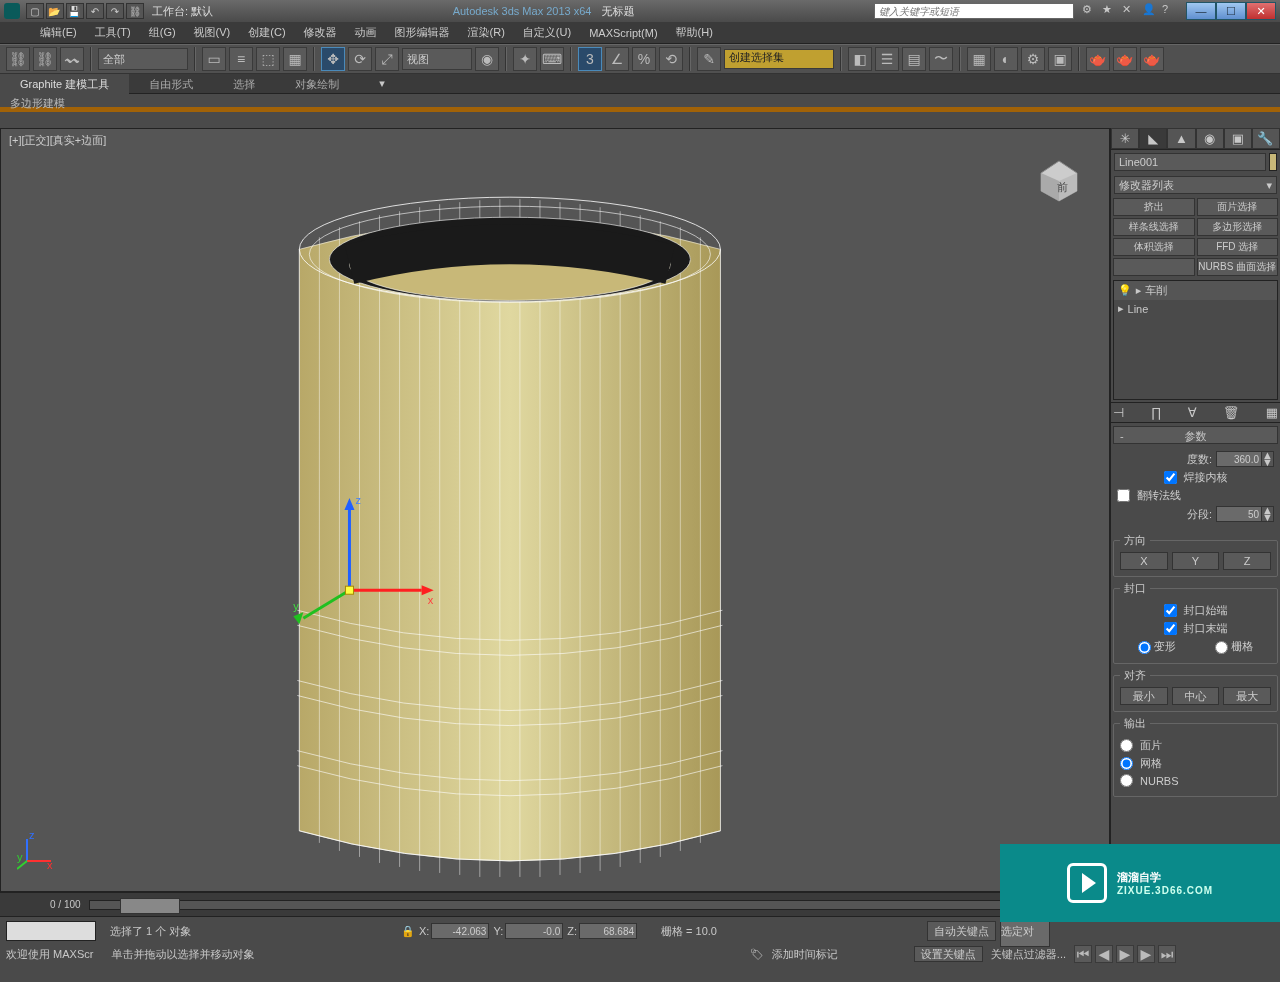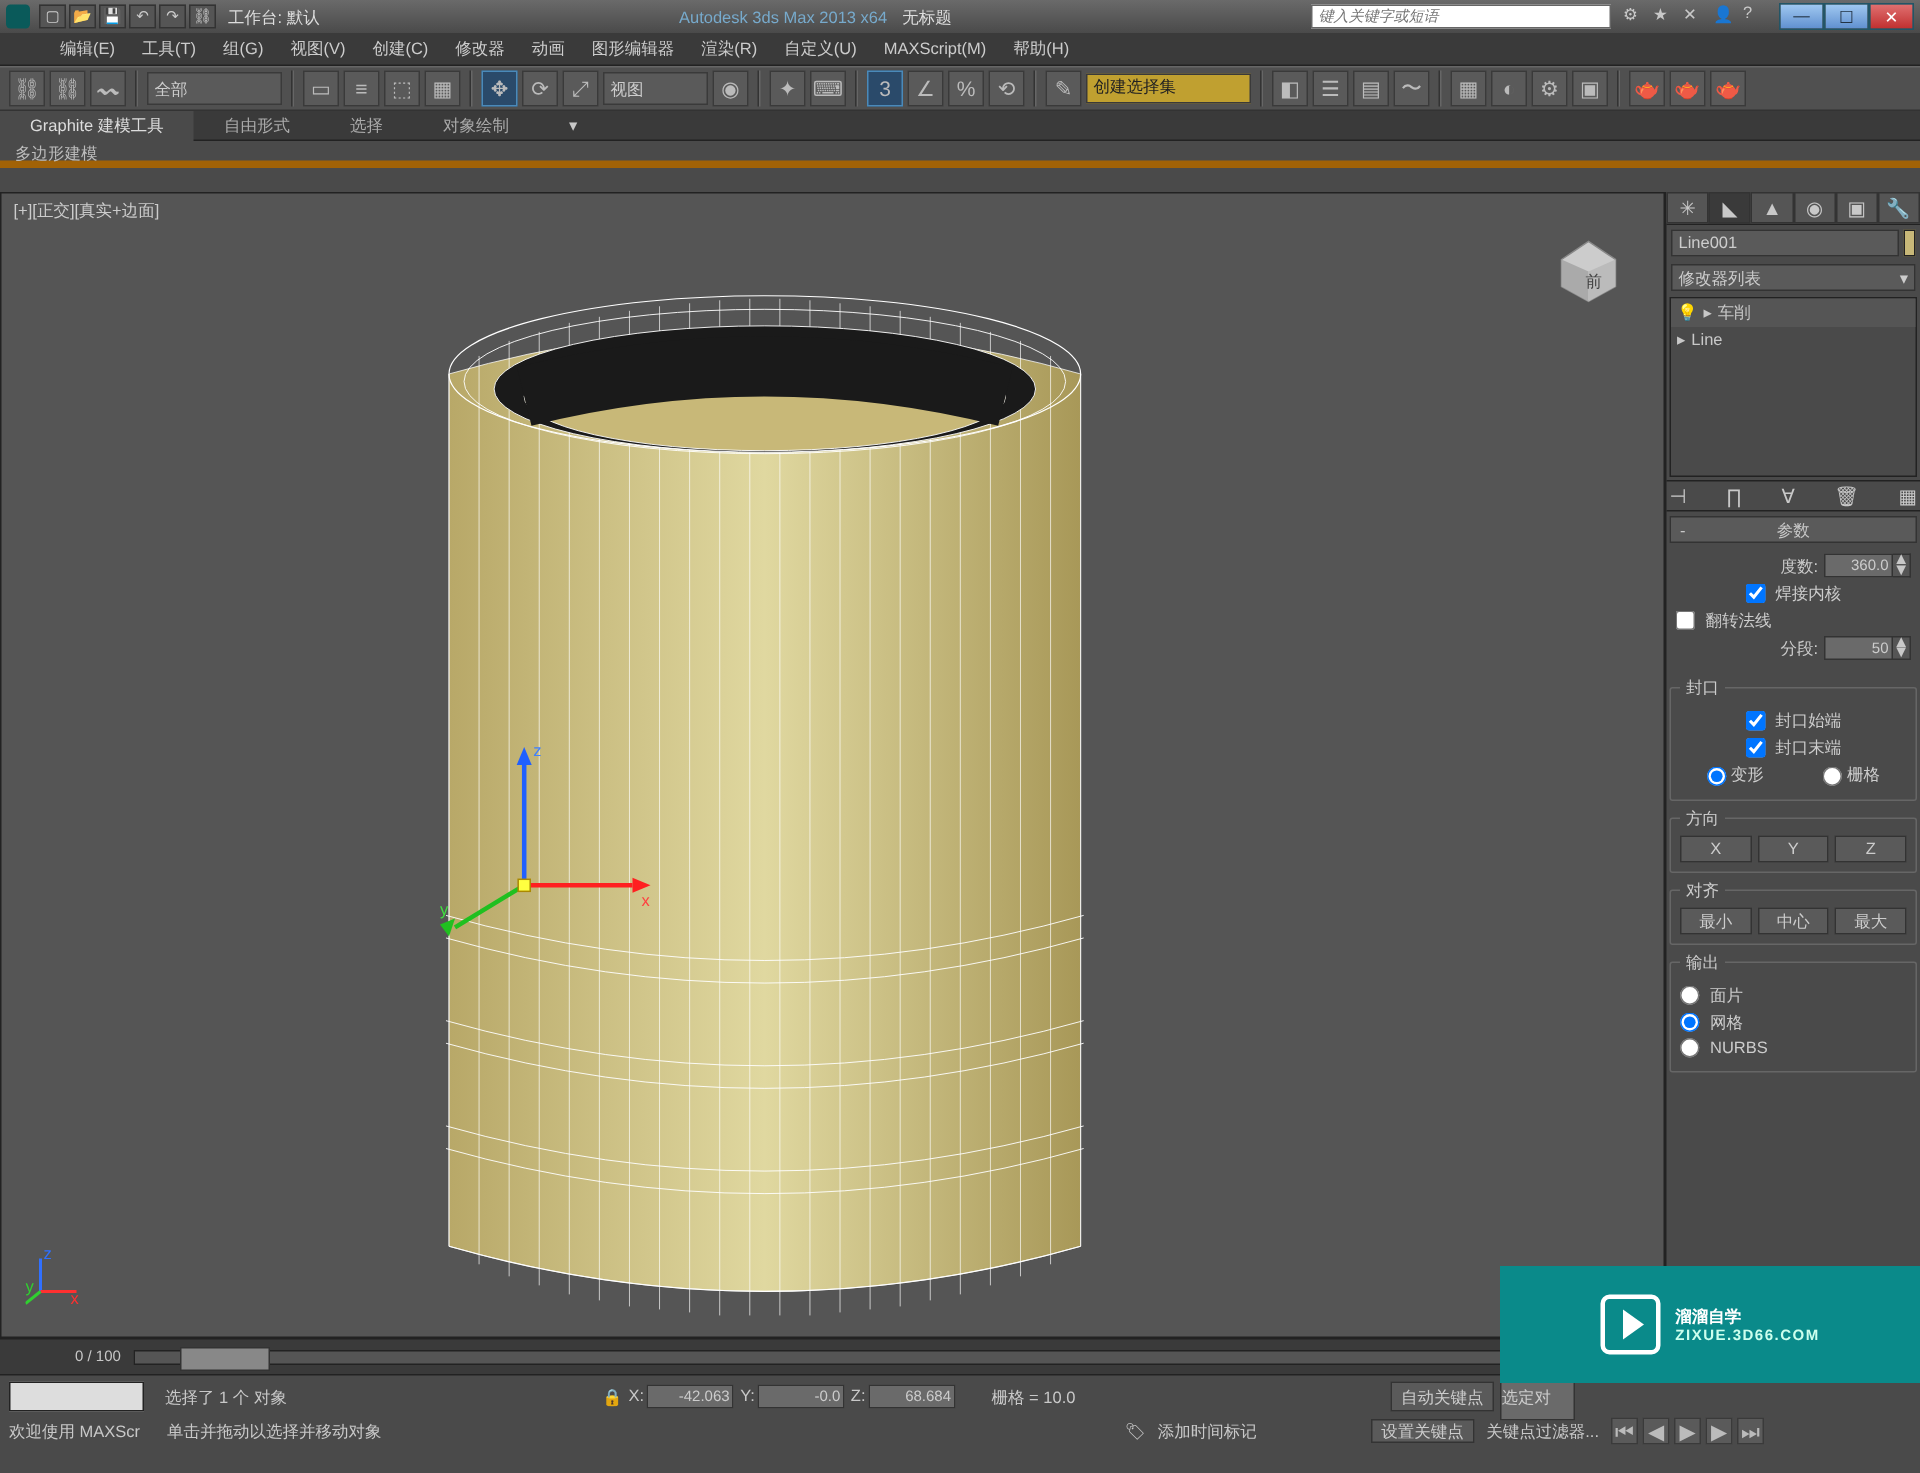--- a/index.html
+++ b/index.html
@@ -299,20 +299,30 @@
     <div class="objname">
       <input value="Line001" style="">
       <div class="swatch"></div>
     </div>
     <div class="modlist-row">
       <div class="modlist">
           <span>修改器列表</span>
           <span>▾</span>
         </div>
     </div>
+    <div class="modbtns">
+      <button>挤出</button>
+      <button>面片选择</button>
+      <button>样条线选择</button>
+      <button>多边形选择</button>
+      <button>体积选择</button>
+      <button>FFD 选择</button>
+      <button></button>
+      <button>NURBS 曲面选择</button>
+    </div>
     <div class="stack">
       <div class="row sel">
           <span>💡</span>
           <span>▸</span>
           <span>车削</span>
         </div>
       <div class="row">
           <span>▸</span>
           <span>Line</span>
         </div>
@@ -352,41 +362,41 @@
               <input value="50" style="">
               <div class="arrows">
                 <span>▲</span>
                 <span>▼</span>
               </div>
             </div>
       </div>
     </div>
 
     <fieldset>
-          <legend>封口</legend>
-      <div class="param-row" style="justify-content:center">
-            <input type="checkbox" checked="" style="">
-            <label>封口始端</label>
-          </div>
-      <div class="param-row" style="justify-content:center">
-            <input type="checkbox" checked="" style="">
-            <label>封口末端</label>
-          </div>
-      <div class="param-row" style="justify-content:space-around">
-        <span><input type="radio" checked="" style=""><label>变形</label></span>
-        <span><input type="radio" style=""><label>栅格</label></span>
-      </div>
-    </fieldset>
-
-    <fieldset>
           <legend>方向</legend>
       <div class="axis-btns">
         <button>X</button>
         <button>Y</button>
         <button>Z</button>
+      </div>
+    </fieldset>
+
+    <fieldset>
+          <legend>封口</legend>
+      <div class="param-row" style="justify-content:center">
+            <input type="checkbox" checked="" style="">
+            <label>封口始端</label>
+          </div>
+      <div class="param-row" style="justify-content:center">
+            <input type="checkbox" checked="" style="">
+            <label>封口末端</label>
+          </div>
+      <div class="param-row" style="justify-content:space-around">
+        <span><input type="radio" checked="" style=""><label>变形</label></span>
+        <span><input type="radio" style=""><label>栅格</label></span>
       </div>
     </fieldset>
 
     <fieldset>
           <legend>对齐</legend>
       <div class="axis-btns">
         <button>最小</button>
         <button>中心</button>
         <button>最大</button>
       </div>

